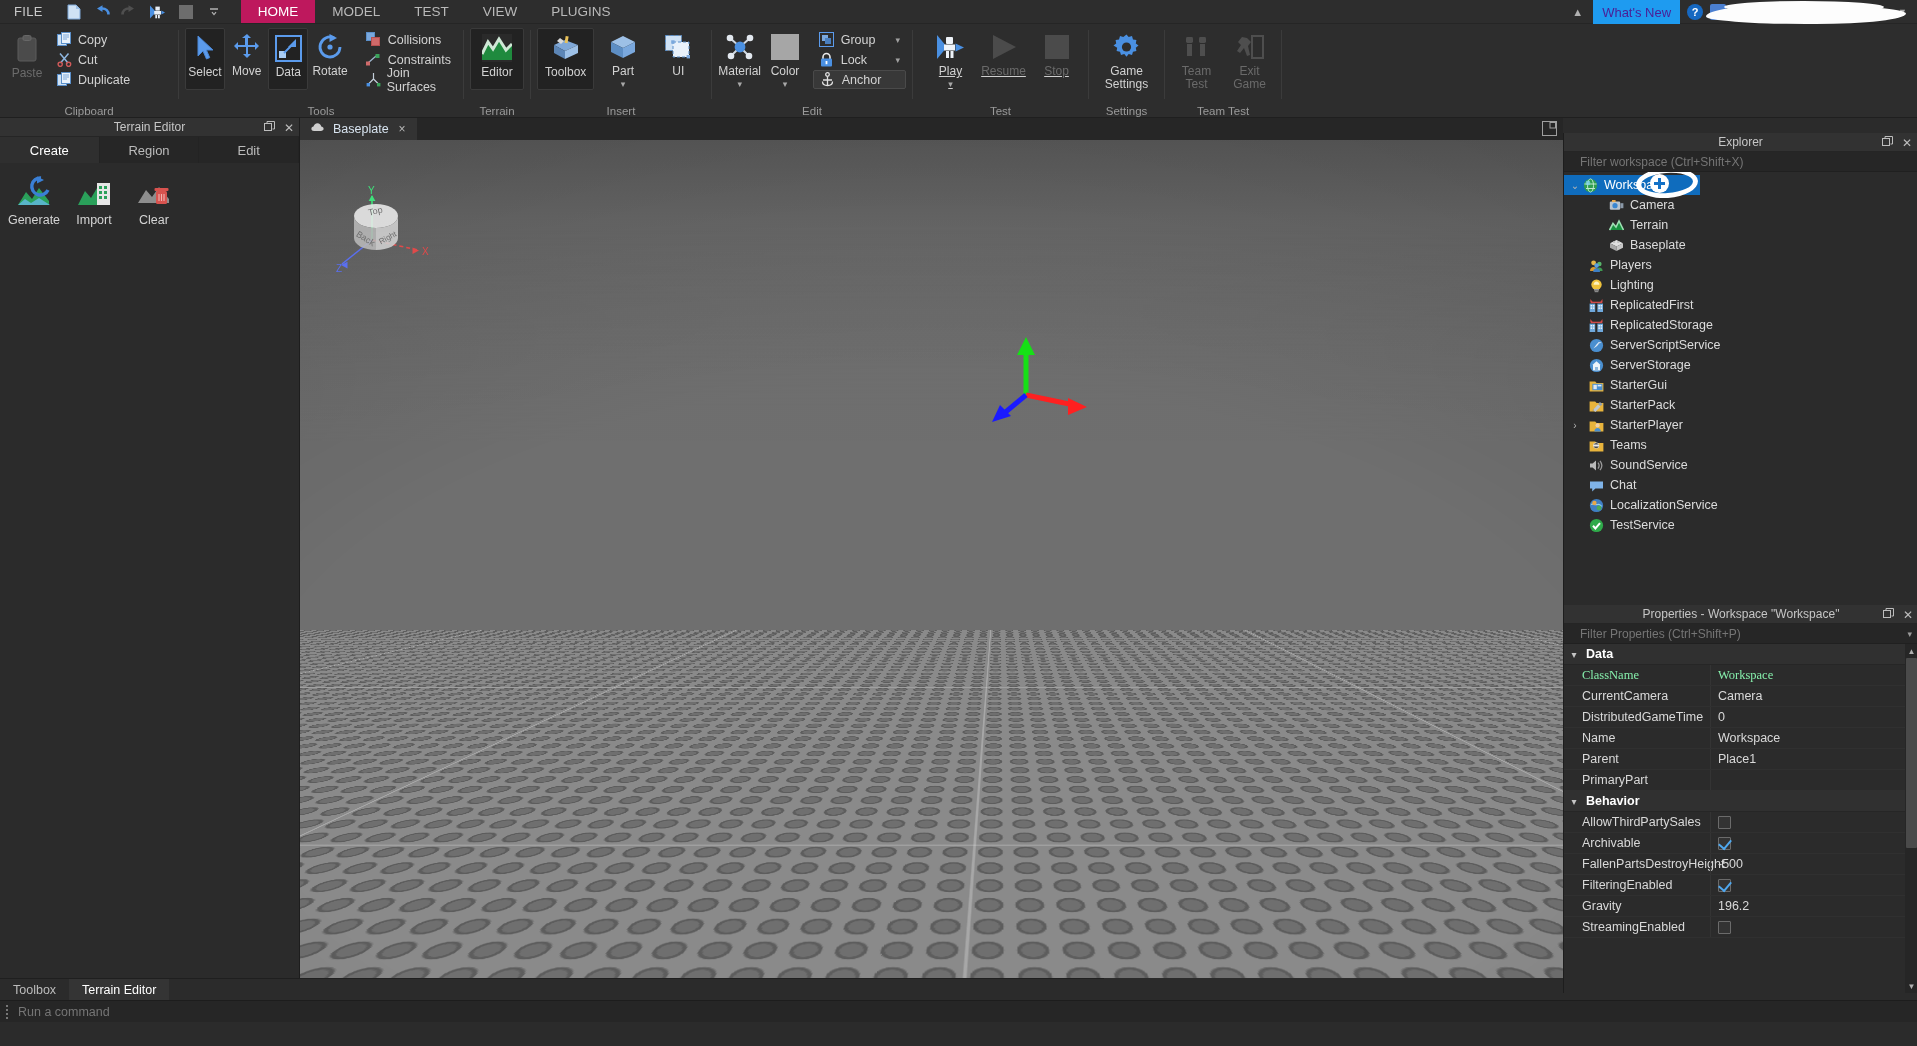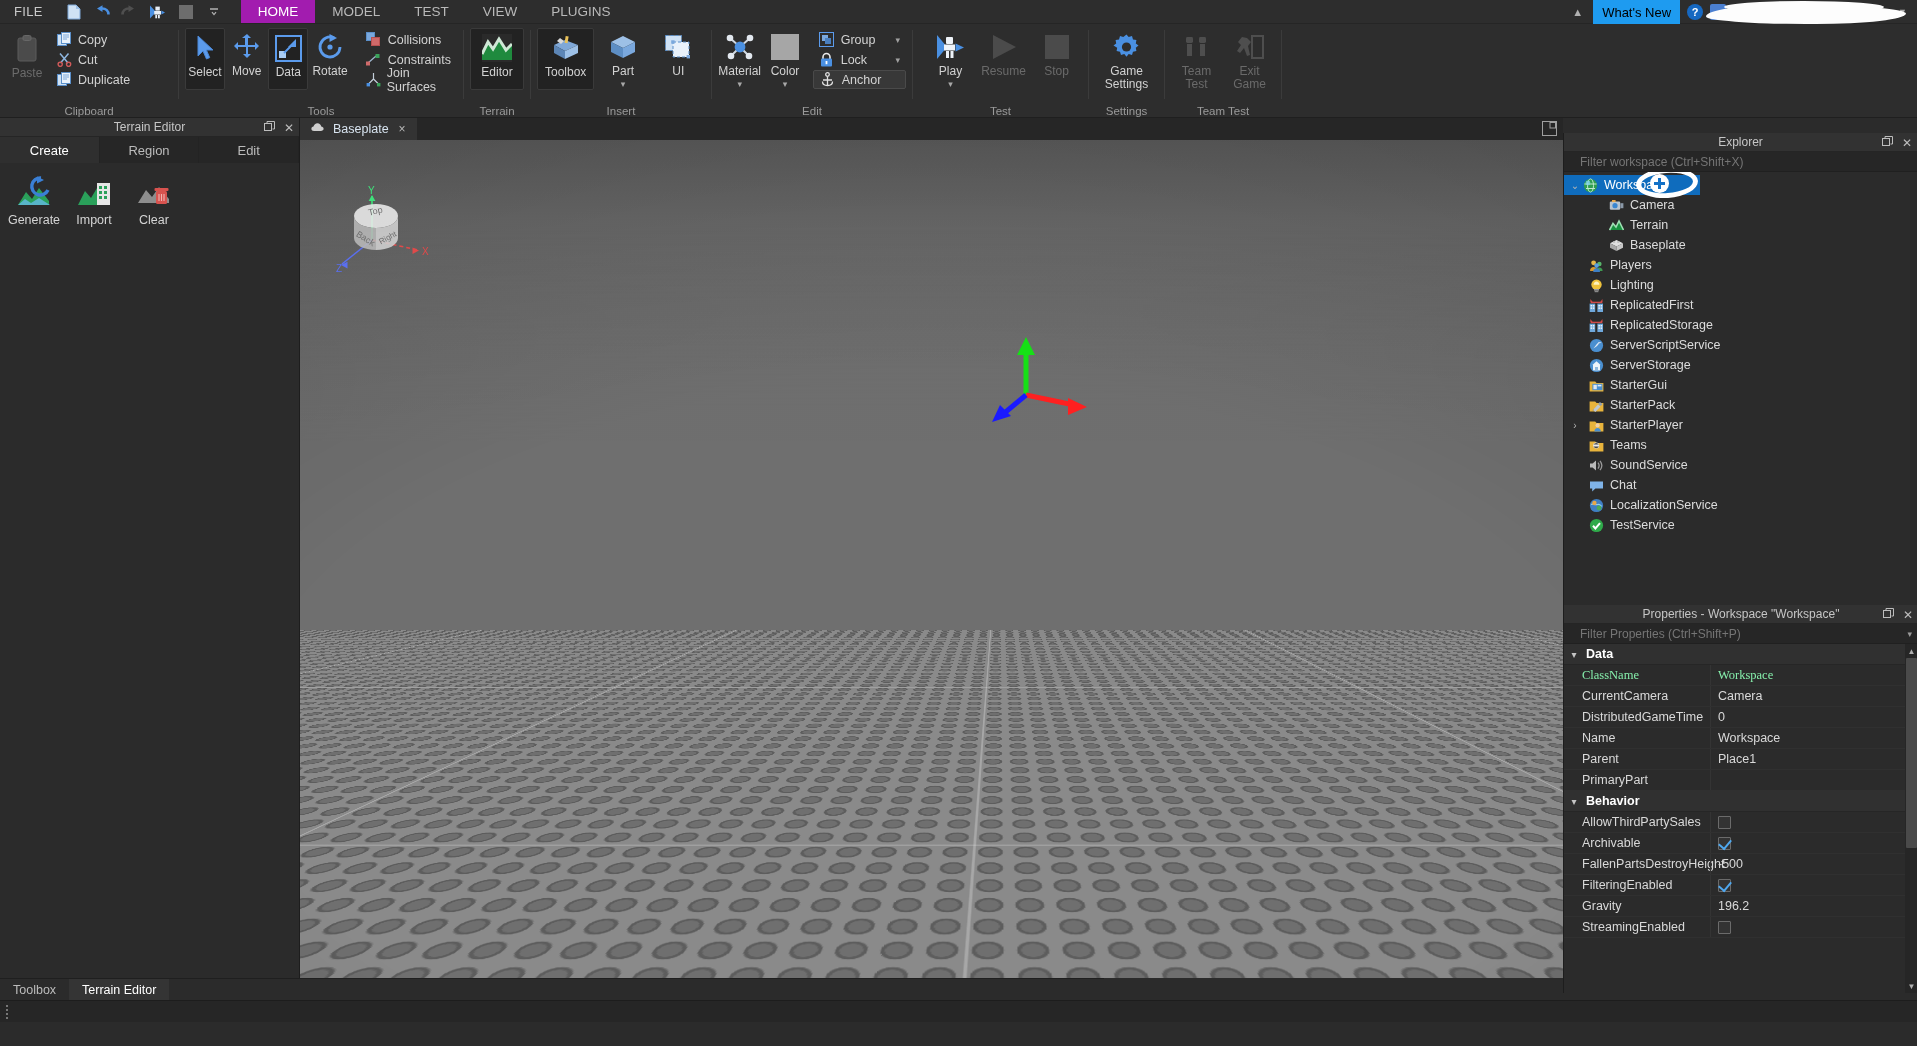--- a/index.html
+++ b/index.html
@@ -23,27 +23,27 @@
     display:flex; align-items:center; padding:0 14px 0 14px;
     font-size:13px; color:#c9c9c9; letter-spacing:.3px;
   }
   .qat { display:flex; align-items:center; gap:6px; padding:0 6px; }
   .qat-btn { width:22px; height:20px; display:flex; align-items:center; justify-content:center; cursor:pointer; }
   .menu-tabs { display:flex; align-items:stretch; margin-left:10px; }
   .menu-tab {
     padding:0 17px; display:flex; align-items:center;
     font-size:13.5px; color:#b9b9b9; cursor:pointer;
   }
-  .menu-tab.active { background:#a21caf; color:#ffffff; }
+  .menu-tab.active { background:#be185d; color:#ffffff; }
   .menubar-right {
     margin-left:auto; display:flex; align-items:center; height:24px;
   }
   .caret-up { padding:0 10px; color:#b0b0b0; font-size:11px; cursor:pointer; }
   .whats-new {
-    background:#1e9bf0; color:#000000; font-size:13px;
+    background:#1e9bf0; color:#4c1d95; font-size:13px;
     padding:0 9px; height:24px; display:flex; align-items:center; cursor:pointer;
   }
   .help-circle {
     width:16px;height:16px;border-radius:50%;background:#1668c1;color:#fff;
     font-size:11px;display:flex;align-items:center;justify-content:center;
     margin:0 7px; cursor:pointer; font-weight:bold;
   }
   .account { display:flex; align-items:center; position:relative; }
   .avatar-mini { width:16px;height:16px;background:#4b7fd0; border-radius:2px; }
   .acct-name { font-size:12px; color:#d0d0d0; margin-left:6px; width:160px; overflow:hidden; white-space:nowrap; }
@@ -555,21 +555,21 @@
             </span>
             <span>Anchor</span>
           </div>
         </div>
       </div>
       <div class="rgroup-label">Edit</div>
     </div>
     <div class="rdiv"></div>
 
     <div class="rgroup" style="width:175px;">
-      <div class="rgroup-body" style="padding-left:12px;">
+      <div class="rgroup-body" style="padding-left:12px;text-decoration:underline;">
         <div class="bigbtn">
           <span class="ic">
             <svg width="32" height="28" viewBox="0 0 32 28">
                 <path d="M2 2 12 14 2 26z" fill="#4a90e2"></path>
                 <rect x="11" y="4" width="7" height="7" rx="1" fill="#eef3f9"></rect>
                 <rect x="9" y="11.5" width="11" height="6" fill="#eef3f9"></rect>
                 <rect x="11" y="18" width="3" height="7" fill="#eef3f9"></rect>
                 <rect x="15.5" y="18" width="3" height="7" fill="#eef3f9"></rect>
                 <path d="M20.5 10.5 29 14.5l-8.5 4z" fill="#4a90e2"></path>
               </svg>
@@ -1125,16 +1125,17 @@
     <div class="btab active">Terrain Editor</div>
   </div>
 
   <div class="cmdbar" actable="false">
     <span class="grip">
         <i></i>
         <i></i>
         <i></i>
         <i></i>
       </span>
+    <input class="cmd-input" placeholder="Run a command" style="">
   </div>
   <div class="statusbar"></div>
 
 </div>
 
 </body></html>

